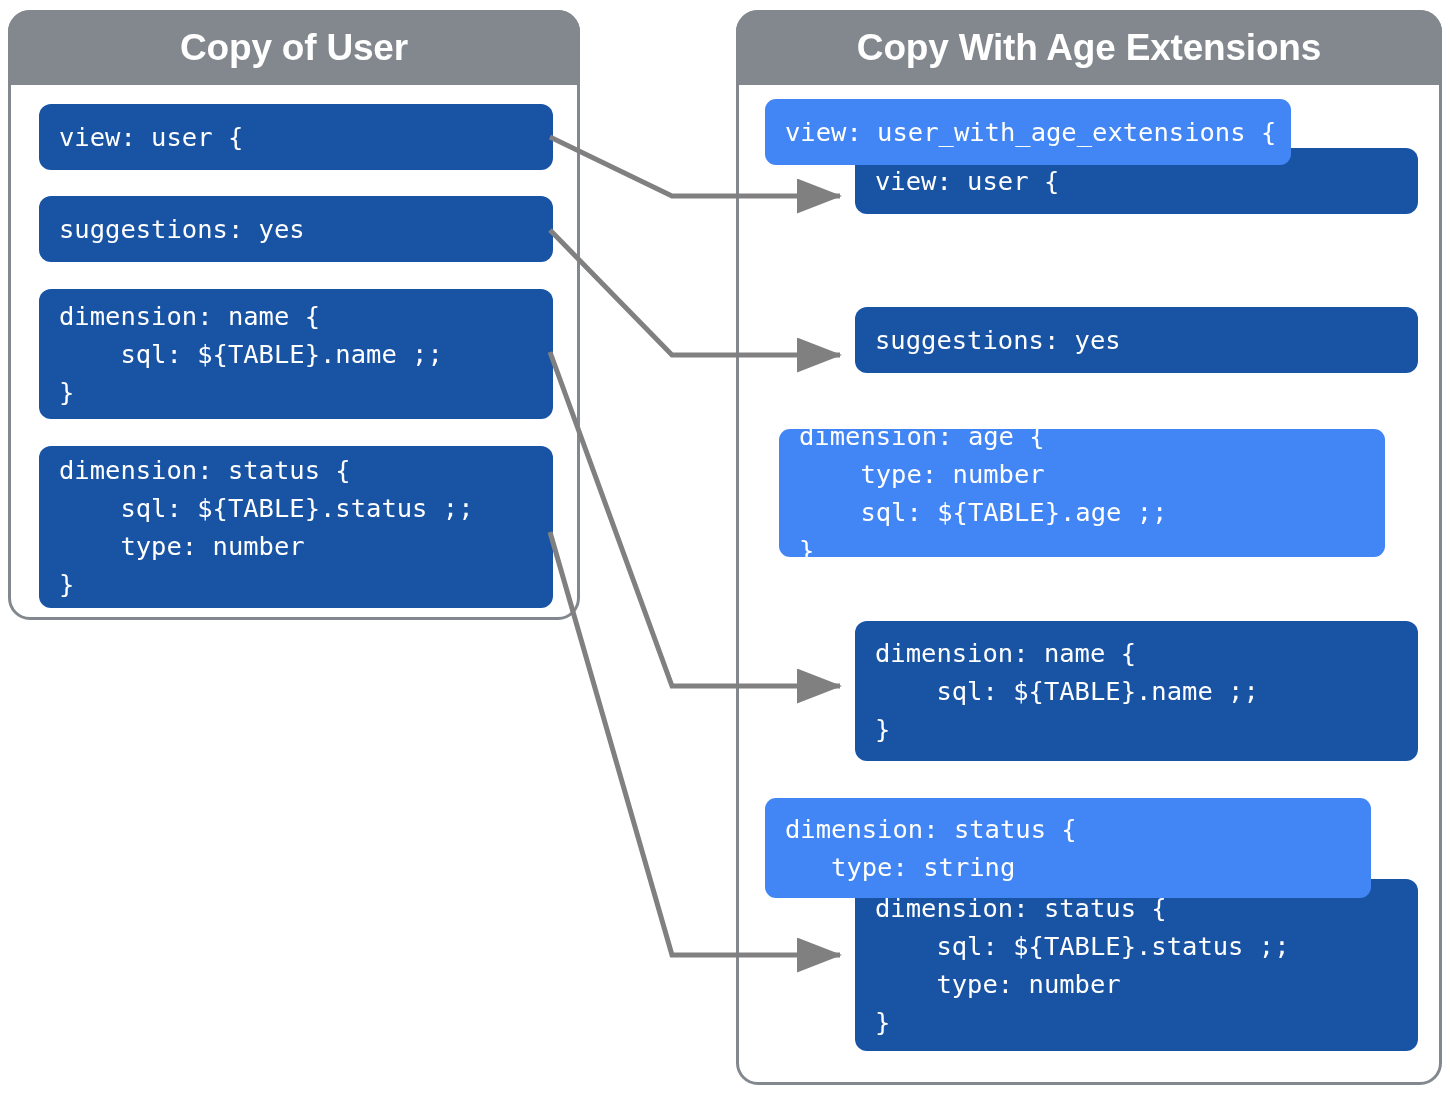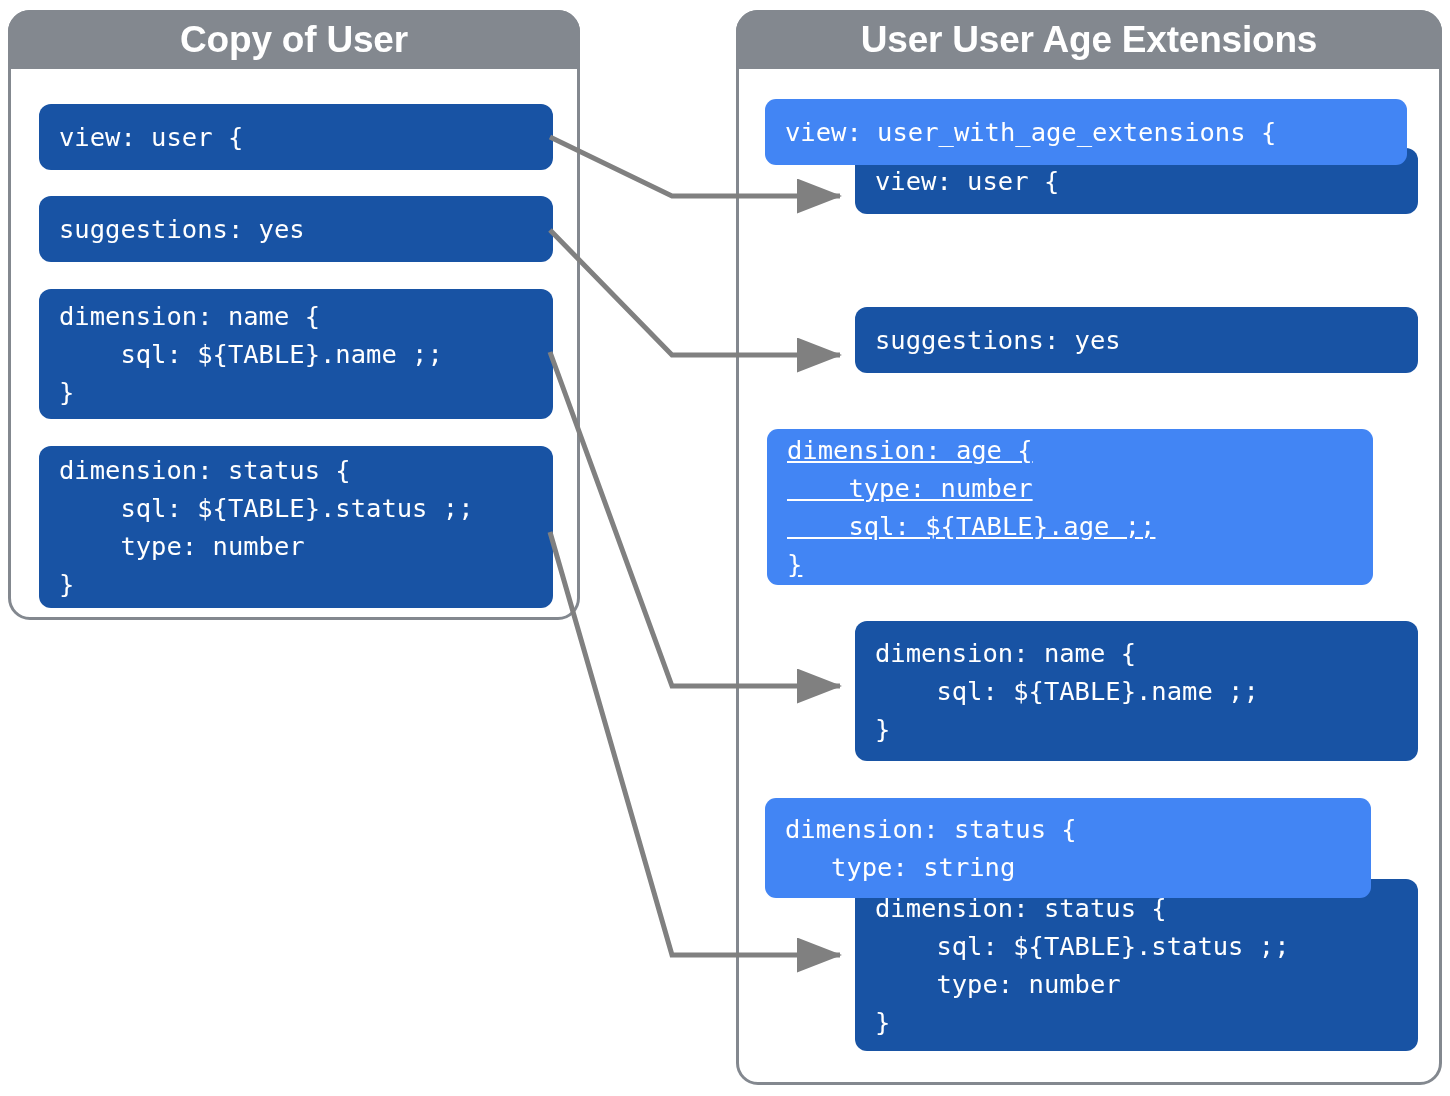--- a/index.html
+++ b/index.html
@@ -24,21 +24,21 @@
     box-sizing: border-box;
     border: 3px solid #83888f;
     border-radius: 22px;
     background: #ffffff;
   }
   .panel-header {
     position: absolute;
     left: -3px;
     right: -3px;
     top: -3px;
-    height: 59px;
+    height: 75px;
     background: #83888f;
     border-top-left-radius: 22px;
     border-top-right-radius: 22px;
     display: flex;
     align-items: center;
     justify-content: center;
   }
   .panel-title {
     color: #ffffff;
     font-size: 37px;
@@ -112,35 +112,35 @@
     <div class="code-block dark z-dark" style="left:28px; top:433px; width:514px; height:162px;">
       <pre>dimension: status {
     sql: ${TABLE}.status ;;
     type: number
 }</pre>
     </div>
   </div>
 
   <div class="panel" style="left:736px; top:10px; width:706px; height:1075px;">
     <div class="panel-header">
-      <span class="panel-title">User User Age Extensions</span>
+      <span class="panel-title">Copy With Age Extensions</span>
     </div>
 
-    <div class="code-block light z-light" style="left:26px; top:86px; width:642px; height:66px;">
+    <div class="code-block light z-light" style="left:26px; top:86px; width:526px; height:66px;">
       <pre>view: user_with_age_extensions {</pre>
     </div>
     <div class="code-block dark z-dark" style="left:116px; top:135px; width:563px; height:66px;">
       <pre>view: user {</pre>
     </div>
 
     <div class="code-block dark z-dark" style="left:116px; top:294px; width:563px; height:66px;">
       <pre>suggestions: yes</pre>
     </div>
 
-    <div class="code-block light z-light" style="left:28px; top:416px; width:606px; height:156px;text-decoration:underline;">
+    <div class="code-block light z-light" style="left:40px; top:416px; width:606px; height:128px;">
       <pre>dimension: age {
     type: number
     sql: ${TABLE}.age ;;
 }</pre>
     </div>
 
     <div class="code-block dark z-dark" style="left:116px; top:608px; width:563px; height:140px;">
       <pre>dimension: name {
     sql: ${TABLE}.name ;;
 }</pre>

